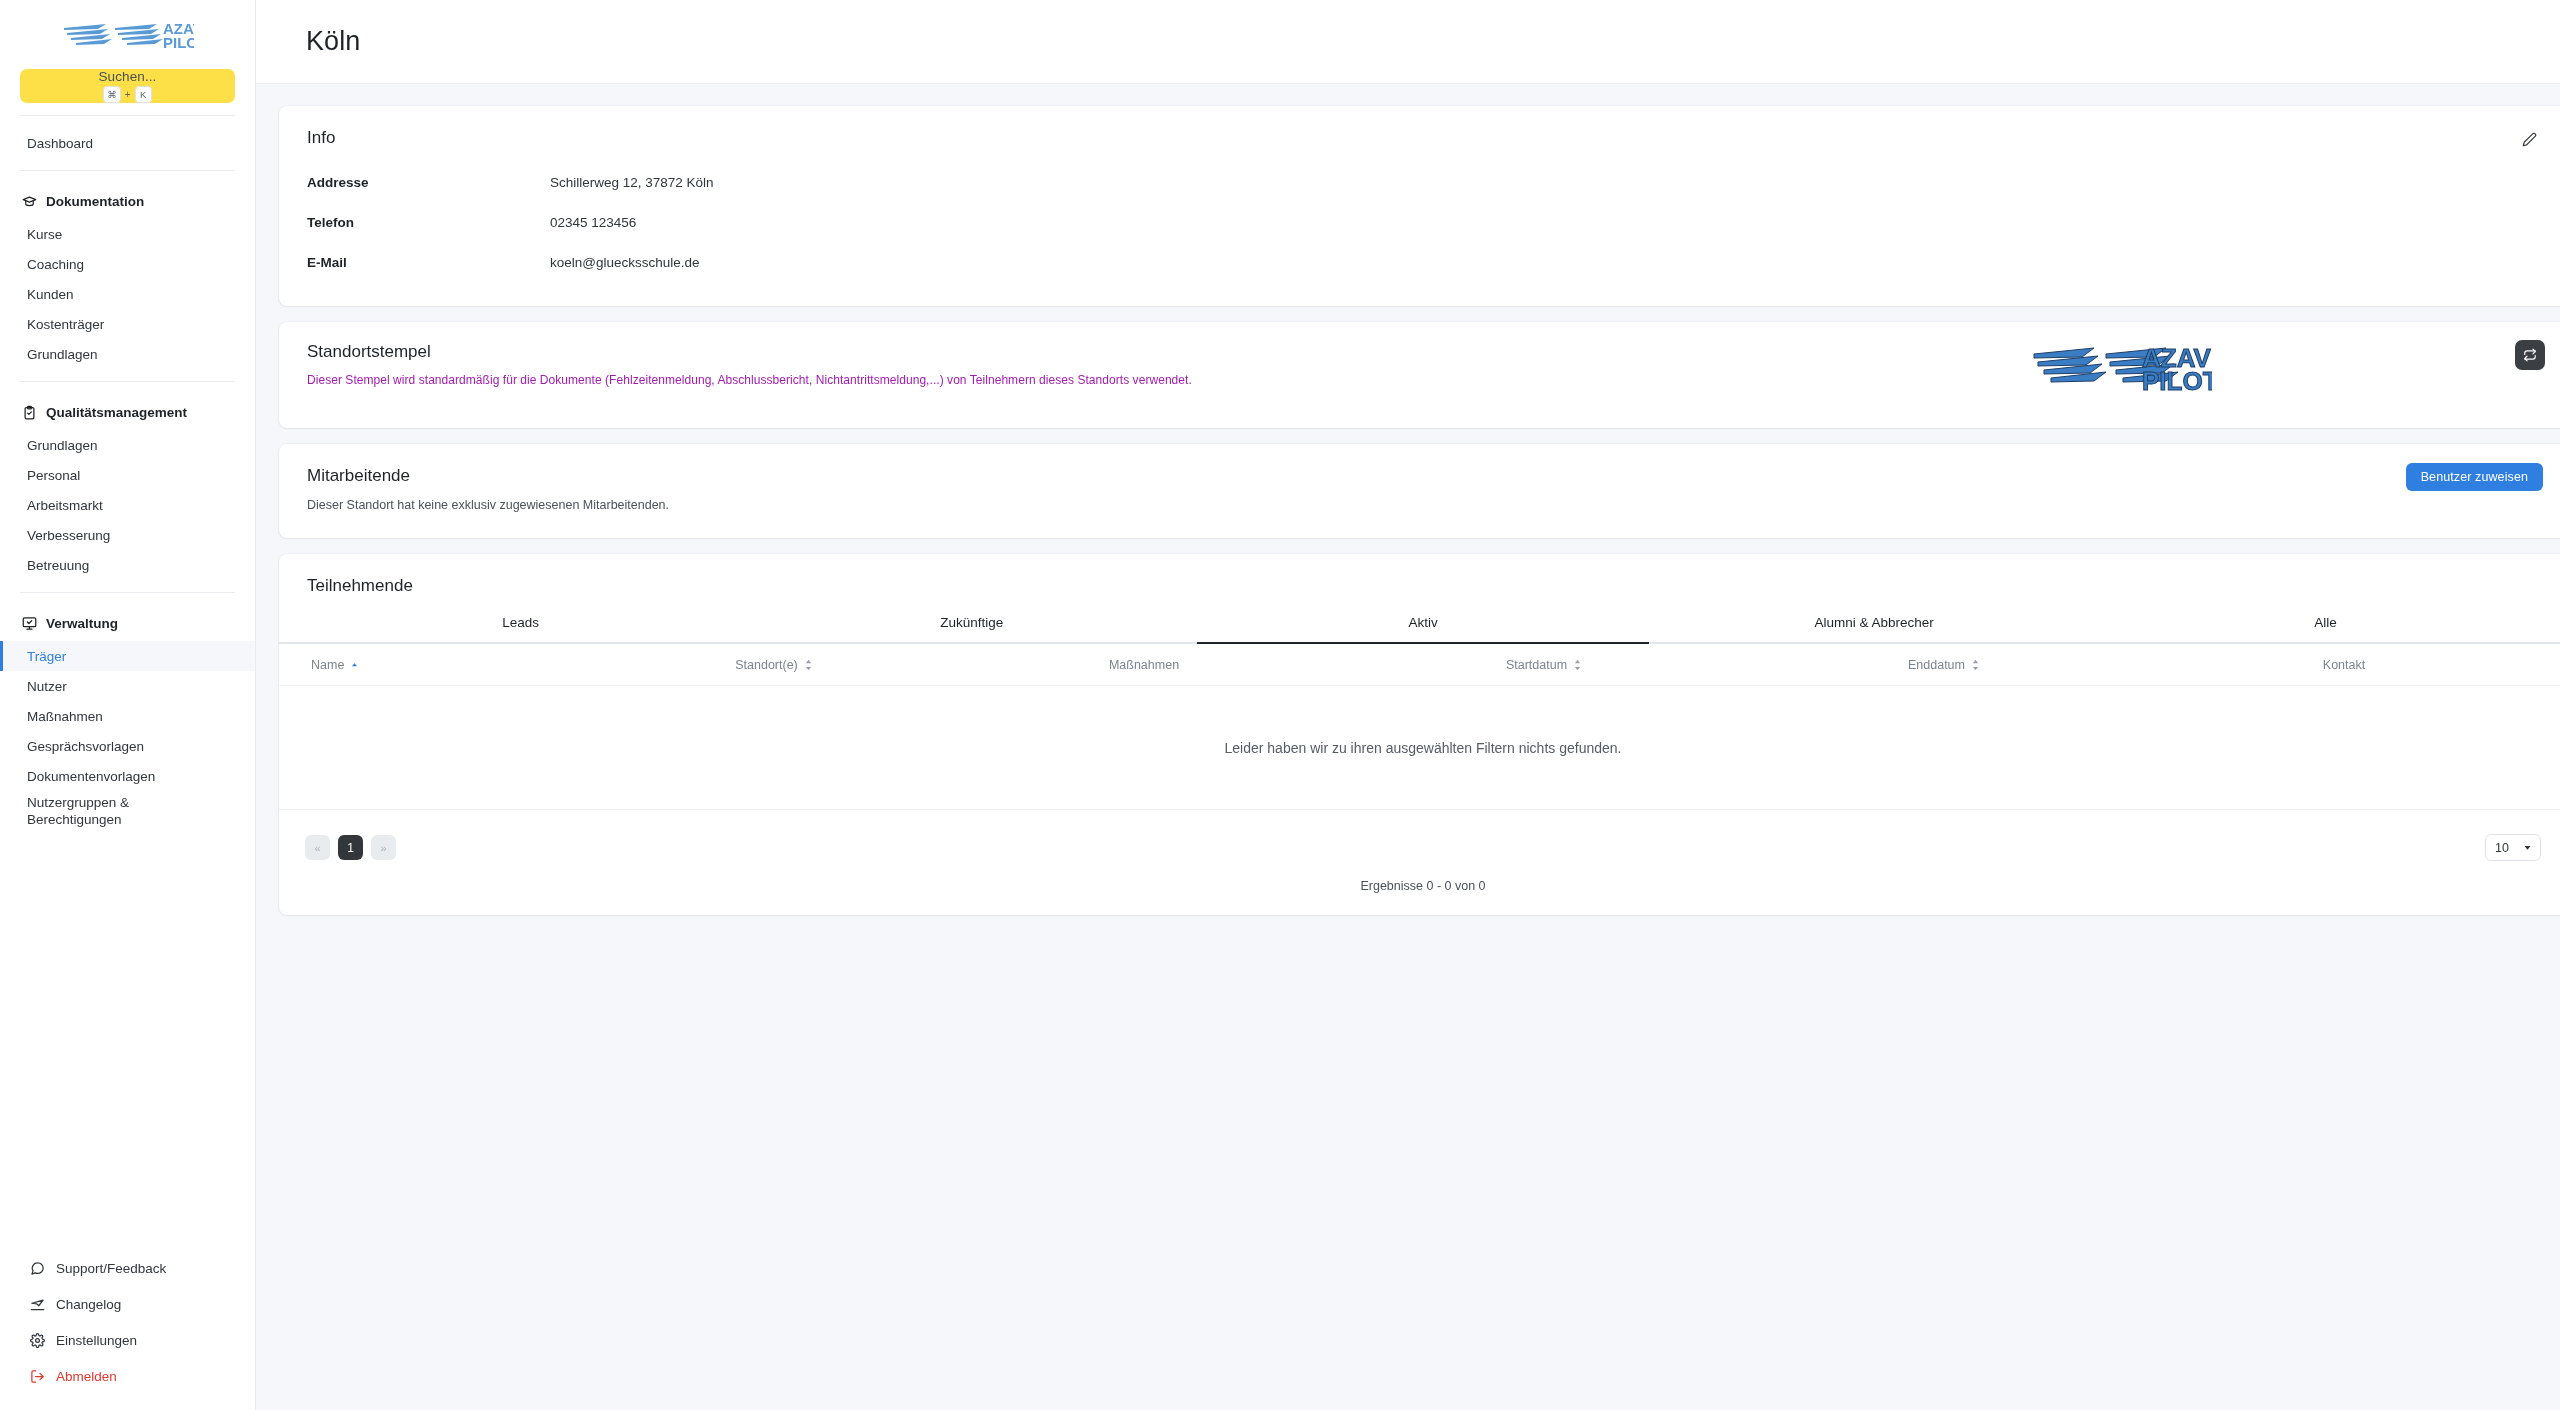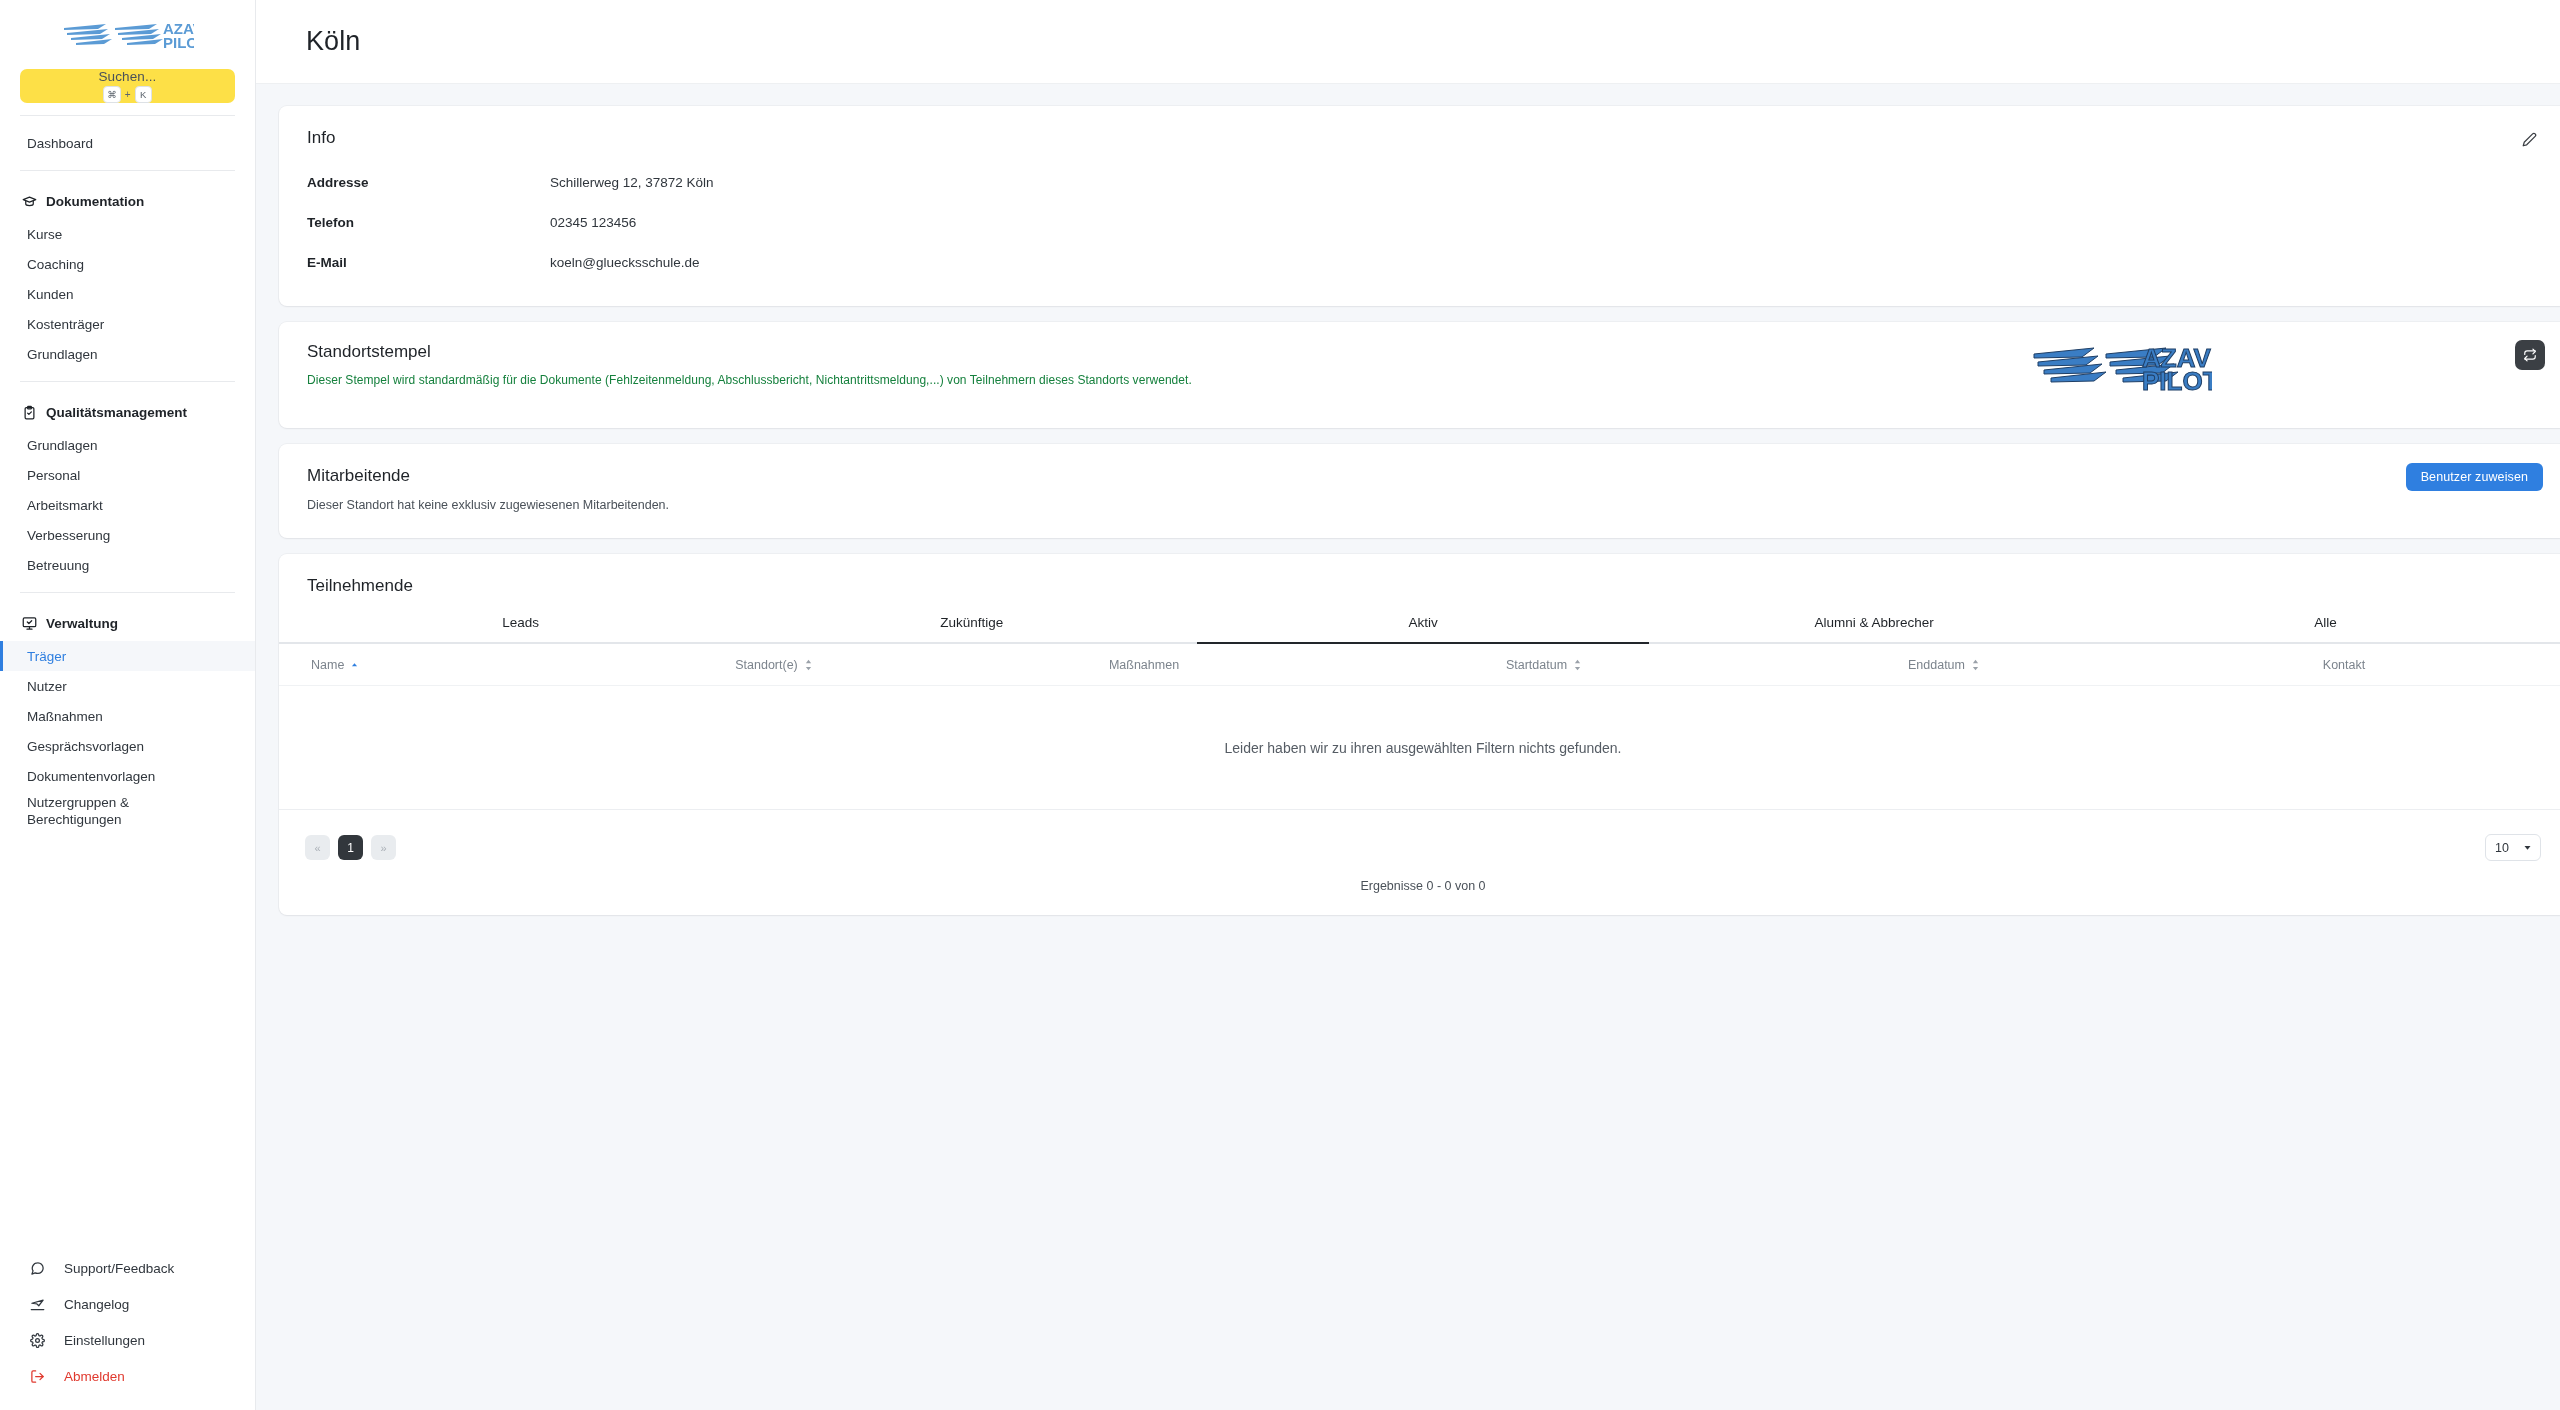--- a/index.html
+++ b/index.html
@@ -75,21 +75,21 @@
   .nav-link.two-line {
     height: 40px; line-height: 1.25; align-items: center;
     padding-top: 2px;
   }
   .nav-link.two-line span { display: block; max-width: 165px; }
 
   .sidebar-footer {
     position: absolute; left: 0; bottom: 16px; width: 100%;
   }
   .footer-link {
-    display: flex; align-items: center; gap: 19px;
+    display: flex; align-items: center; gap: 11px;
     height: 36px; padding-left: 30px;
     font-size: 13.5px; color: #30363d; cursor: pointer;
   }
   .footer-link.danger { color: #e0392e; }
 
   
   .main {
     flex: 1; height: 1410px; overflow: hidden;
     display: flex; flex-direction: column;
     background: #ffffff;
@@ -126,21 +126,21 @@
   .info-value { font-size: 13.5px; color: #30363d; }
   .icon-btn-plain {
     position: absolute; top: 20px; right: 25px;
     width: 26px; height: 26px;
     display: flex; align-items: center; justify-content: center;
     background: none; border: none; cursor: pointer; border-radius: 5px;
   }
 
   
   .stempel-card { padding: 20px 28px 26px 28px; min-height: 106px; }
-  .stempel-desc { font-size: 12px; color: #15803d; margin-top: 11px; letter-spacing: .05px; }
+  .stempel-desc { font-size: 12px; color: #a21caf; margin-top: 11px; letter-spacing: .05px; }
   .stamp-logo {
     position: absolute; right: 355px; top: 20px;
     display: flex; align-items: center;
   }
   .icon-btn-dark {
     position: absolute; top: 18px; right: 22px;
     width: 30px; height: 30px; border-radius: 7px;
     background: #3b3f44; border: none; cursor: pointer;
     display: flex; align-items: center; justify-content: center;
   }

